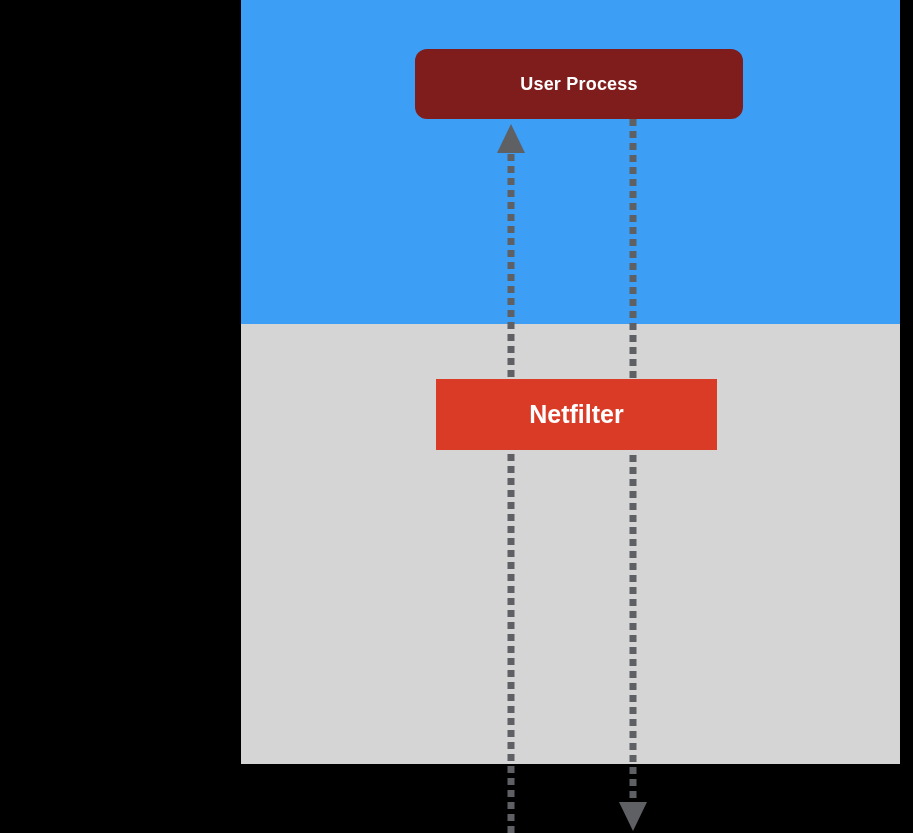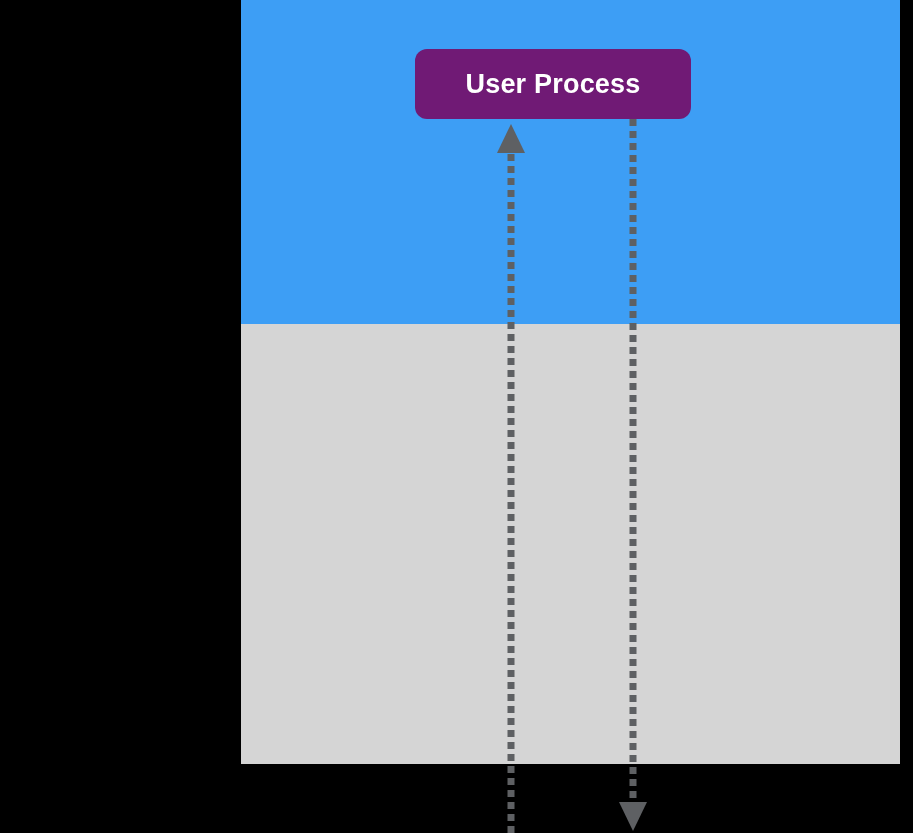--- a/index.html
+++ b/index.html
@@ -54,25 +54,25 @@
     color: #ffffff;
     font-weight: bold;
     text-align: center;
     box-sizing: border-box;
     white-space: nowrap;
   }
 
   #node-user-process {
     left: 415px;
     top: 49px;
-    width: 276px;
+    width: 328px;
     height: 70px;
-    background: #701a75;
+    background: #7f1d1d;
     border-radius: 12px;
-    font-size: 27px;
+    font-size: 18px;
     letter-spacing: 0.2px;
   }
 
   #node-netfilter {
     left: 436px;
     top: 379px;
     width: 281px;
     height: 71px;
     background: #da3b26;
     border-radius: 0px;
@@ -111,15 +111,18 @@
     <g>
       <line x1="633" y1="119" x2="633" y2="812" stroke="#5e6063" stroke-width="7" stroke-dasharray="7 5"></line>
       <polygon points="633,831 619,802 647,802" fill="#5e6063"></polygon>
     </g>
   </svg>
 
   <div class="node" id="node-user-process">
     <span class="node-label">User Process</span>
   </div>
 
+  <div class="node" id="node-netfilter">
+    <span class="node-label">Netfilter</span>
+  </div>
 
 
 </div>
 
 </body></html>

